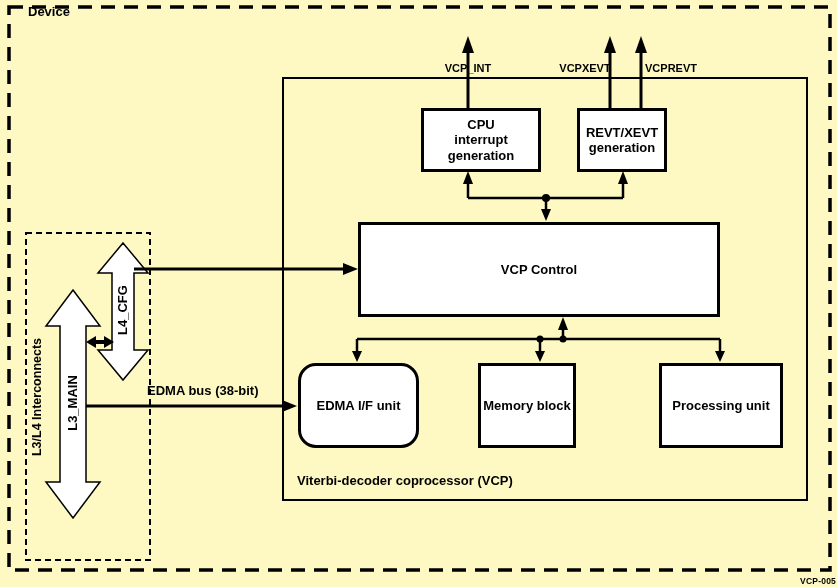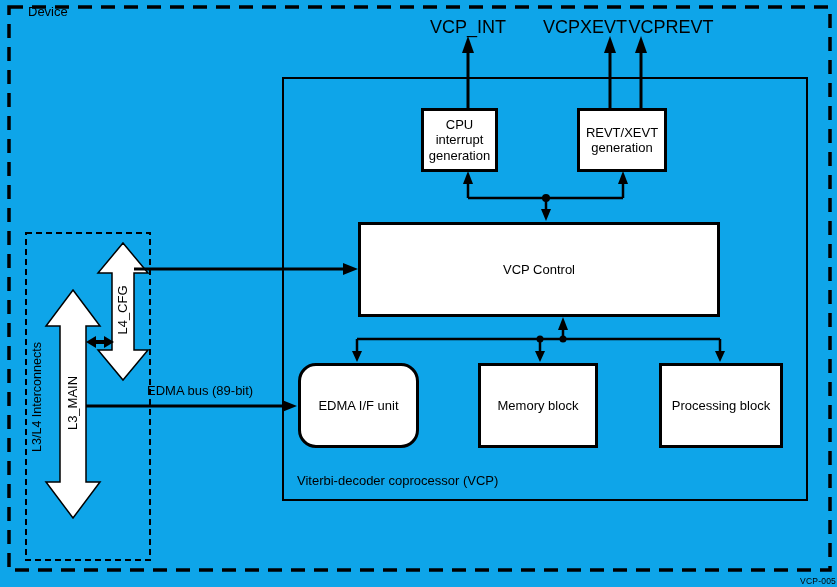--- a/index.html
+++ b/index.html
@@ -4,41 +4,43 @@
 <style>
   html, body {
     margin: 0;
     padding: 0;
     background: #ffffff;
   }
   #canvas {
     position: relative;
     width: 837px;
     height: 587px;
-    background: #0ea5e9;
+    background: #fef9c3;
     font-family: "Liberation Sans", "DejaVu Sans", sans-serif;
     color: #000000;
     overflow: hidden;
+    font-weight: bold;
   }
   #wires {
     position: absolute;
     left: 0; top: 0;
     width: 837px; height: 587px;
     z-index: 1;
   }
   .lbl {
     position: absolute;
     z-index: 3;
     font-size: 13px;
     white-space: nowrap;
     line-height: 1.1;
   }
   .sig {
-    font-size: 18px;
+    font-size: 11px;
     transform: translateX(-50%);
+    margin-top: 44px;
   }
   .rot {
     transform: translate(-50%, -50%) rotate(-90deg);
     transform-origin: center center;
   }
   .box {
     position: absolute;
     z-index: 2;
     box-sizing: border-box;
     border: 3px solid #000000;
@@ -128,47 +130,47 @@
       <polygon points="297,406 282,400 282,412" fill="#000"></polygon>
     </g>
   </svg>
 
   <div class="lbl" style="left:28px; top:5px;">Device</div>
 
   <div class="lbl sig" style="left:468px; top:18px;">VCP_INT</div>
   <div class="lbl sig" style="left:585px; top:18px;">VCPXEVT</div>
   <div class="lbl sig" style="left:671px; top:18px;text-align:right;">VCPREVT</div>
 
-  <div class="lbl" style="left:147px; top:384px;">EDMA bus (89-bit)</div>
+  <div class="lbl" style="left:147px; top:384px;">EDMA bus (38-bit)</div>
 
   <div class="lbl rot" style="left:38px; top:397px; font-size:12.5px;">L3/L4 Interconnects</div>
   <div class="lbl rot" style="left:123px; top:310px;">L4_CFG</div>
   <div class="lbl rot" style="left:73px; top:403px;">L3_MAIN</div>
 
-  <div class="box" style="left:421px; top:108px; width:77px; height:64px;">
+  <div class="box" style="left:421px; top:108px; width:120px; height:64px;">
     <span style="width:72px;">CPU interrupt generation</span>
   </div>
 
   <div class="box" style="left:577px; top:108px; width:90px; height:64px;">
     <span style="width:84px;">REVT/XEVT generation</span>
   </div>
 
   <div class="box" style="left:358px; top:222px; width:362px; height:95px; border-width:3px;">
     <span>VCP Control</span>
   </div>
 
   <div class="box" style="left:298px; top:363px; width:121px; height:85px;border-radius:18px;">
     <span>EDMA I/F unit</span>
   </div>
 
-  <div class="box" style="left:478px; top:363px; width:120px; height:85px;">
+  <div class="box" style="left:478px; top:363px; width:98px; height:85px;">
     <span>Memory block</span>
   </div>
 
   <div class="box" style="left:659px; top:363px; width:124px; height:85px;">
-    <span>Processing block</span>
+    <span>Processing unit</span>
   </div>
 
   <div class="lbl" style="left:297px; top:474px;">Viterbi-decoder coprocessor (VCP)</div>
 
   <div class="figure-id" style="right:1px; top:576px;">VCP-005</div>
 
 </div>
 
 </body></html>

